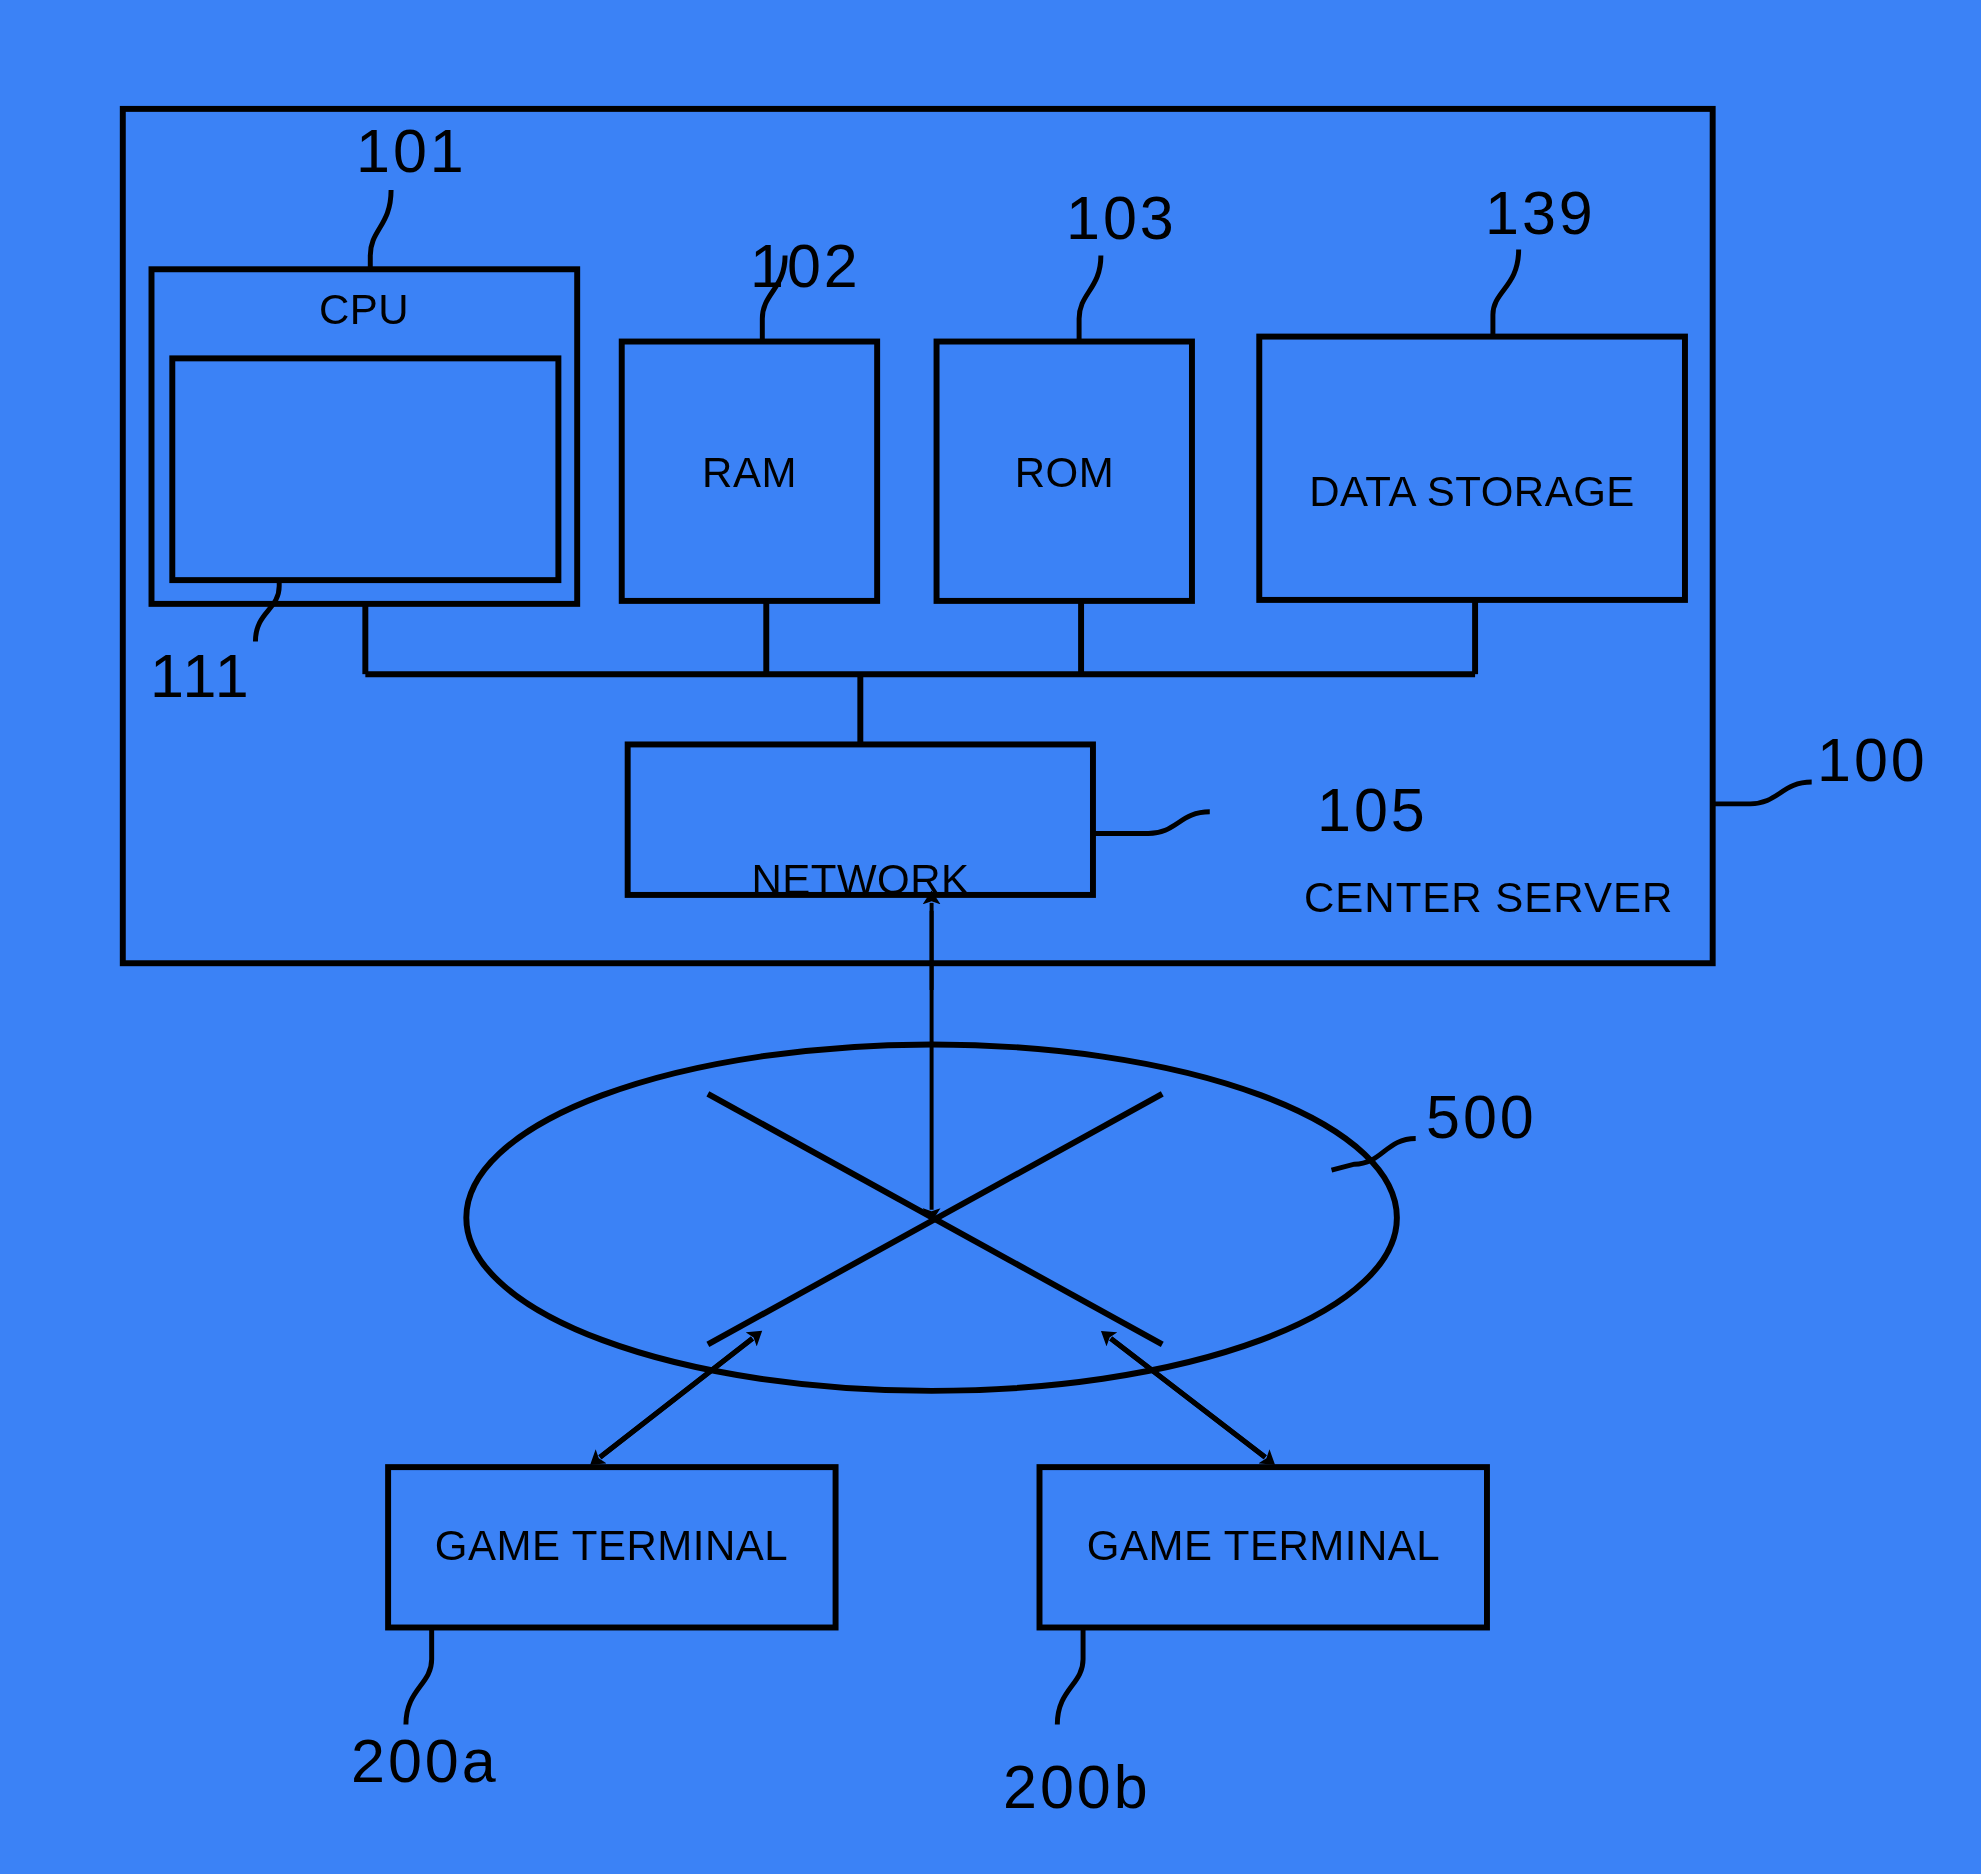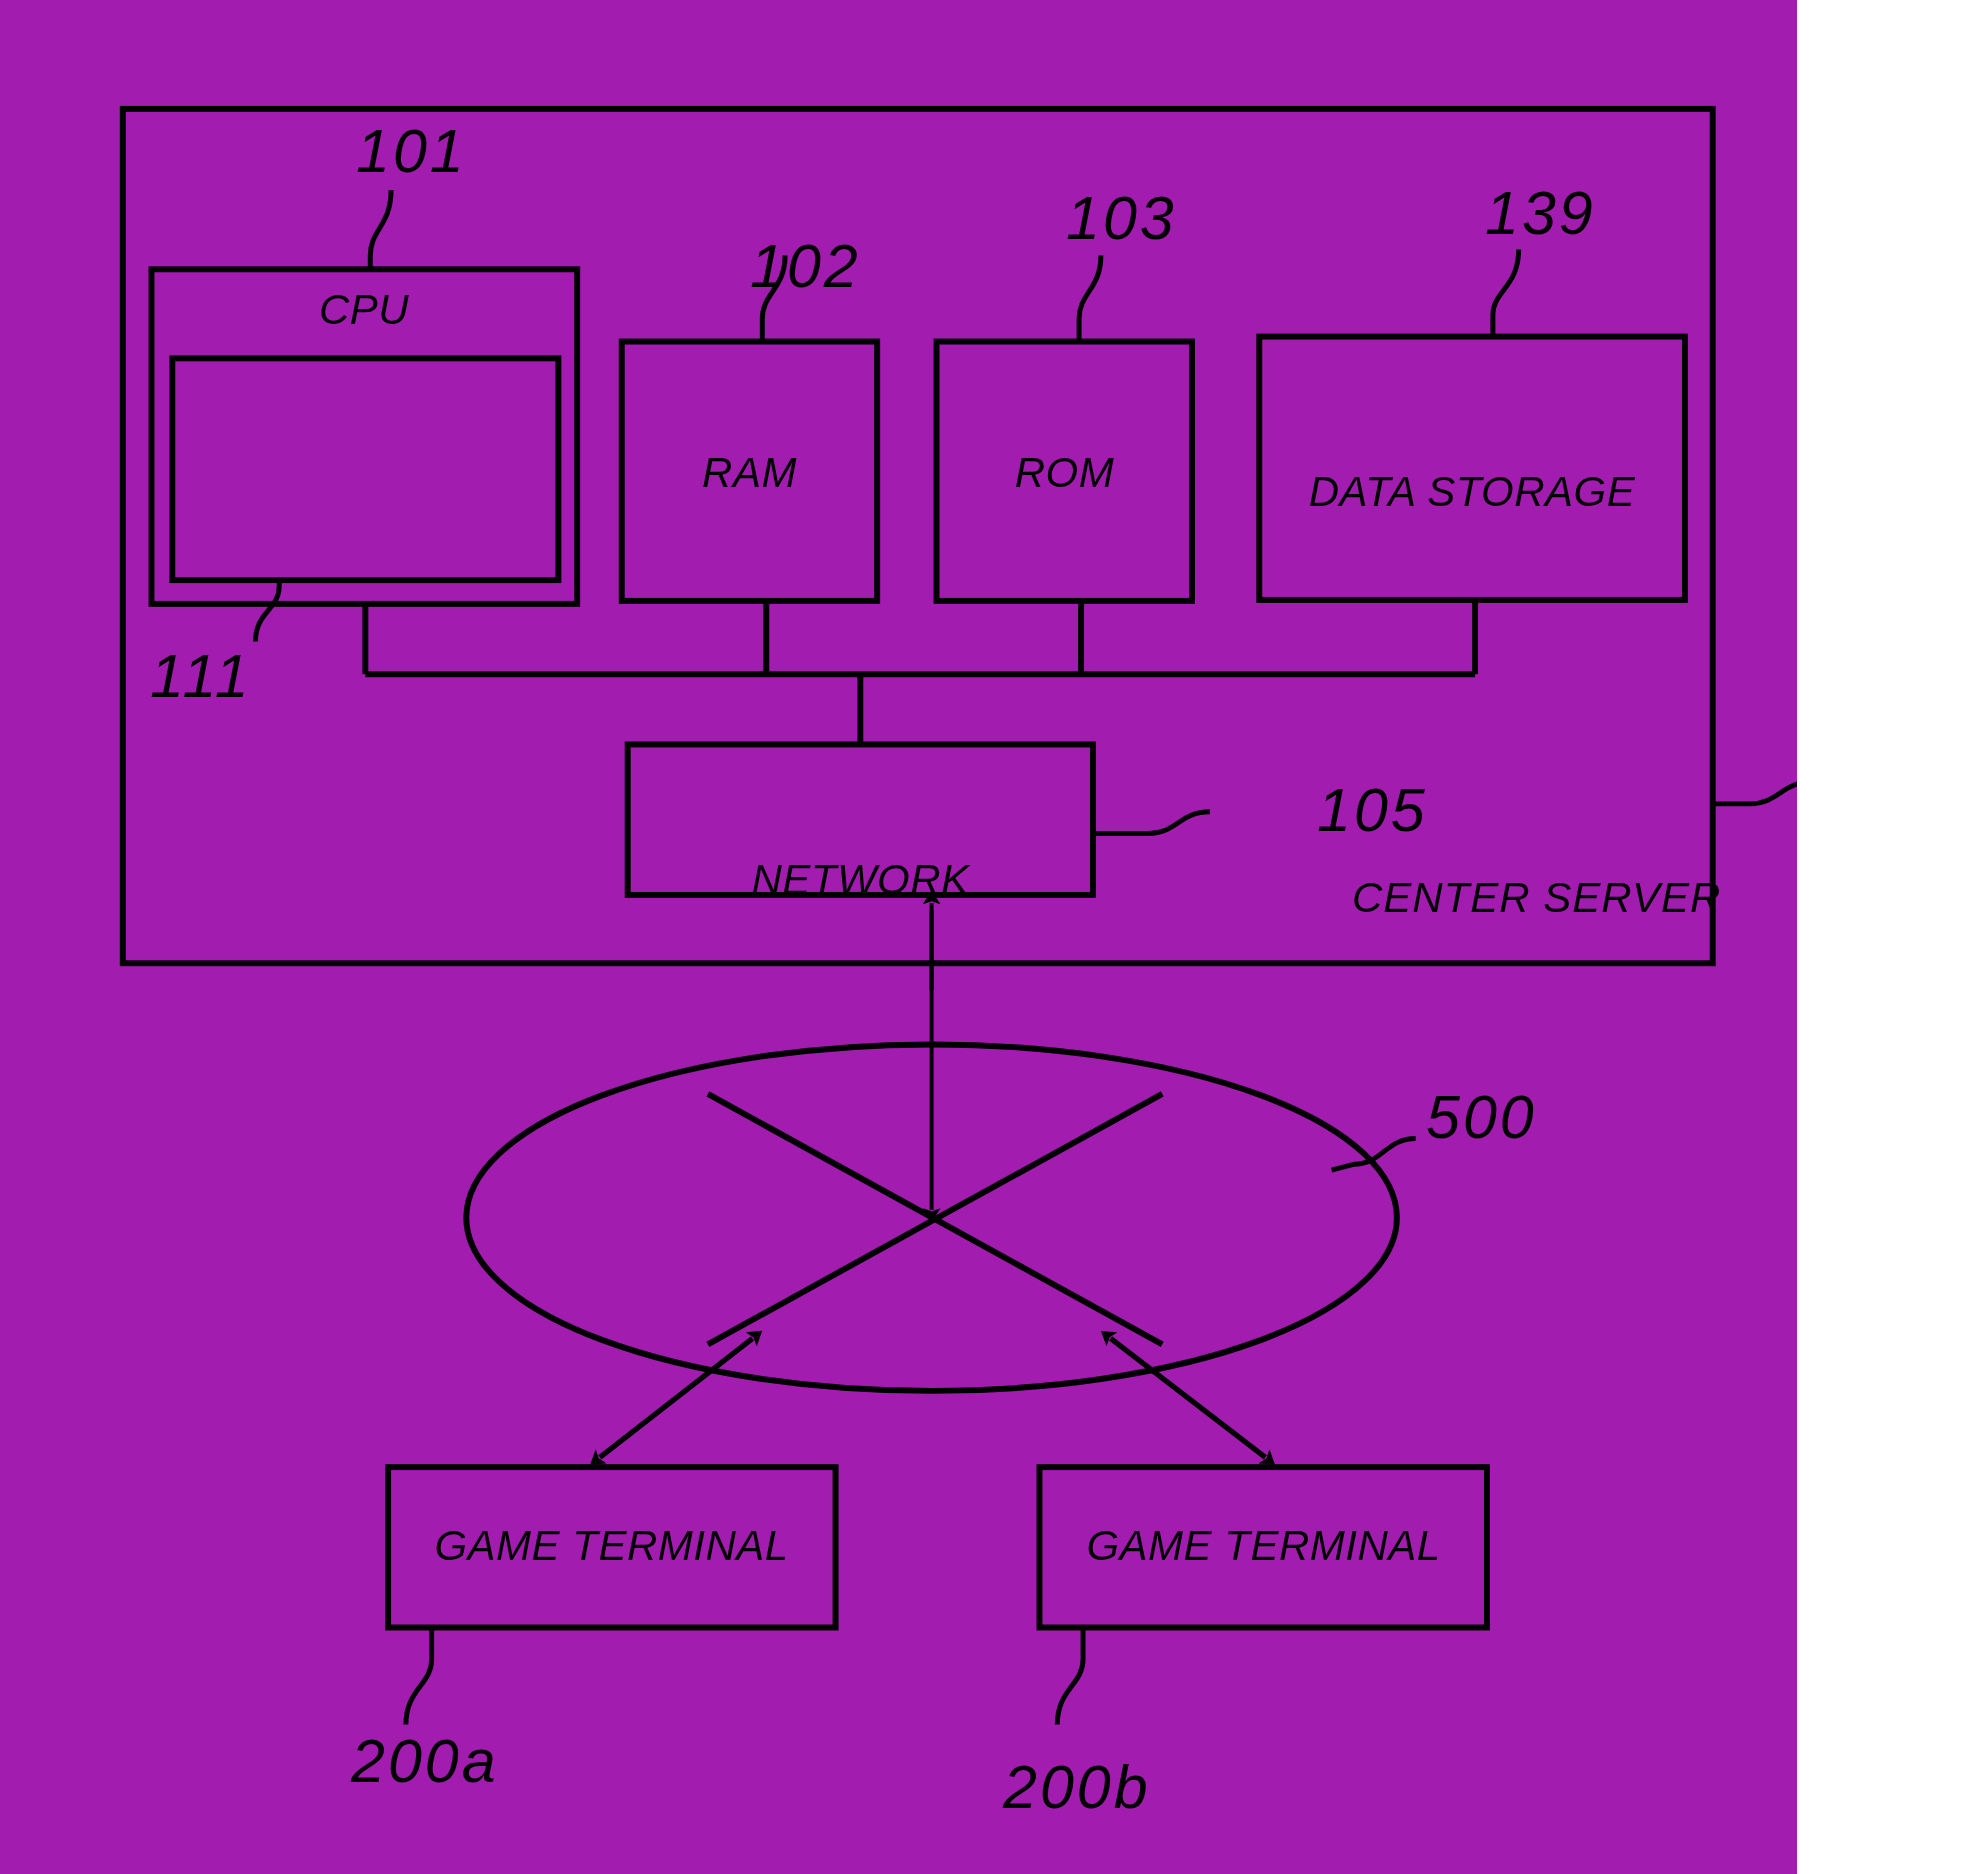--- a/index.html
+++ b/index.html
@@ -7,25 +7,24 @@
     margin: 0;
     padding: 0;
     background: #ffffff;
   }
   body {
     font-family: "Liberation Sans", sans-serif;
     color: #000000;
   }
   #figure-root {
     position: relative;
-    width: 1797px;
+    width: 1981px;
     height: 1874px;
-    background: #a21caf;
+    background: #3b82f6;
     overflow: hidden;
-    font-style: italic;
   }
   #figure-svg {
     position: absolute;
     left: 0;
     top: 0;
     width: 1981px;
     height: 1874px;
   }
   .lbl {
     position: absolute;
@@ -39,21 +38,20 @@
     text-align: center;
     font-size: 42px;
   }
   .ref-num {
     font-size: 61px;
     letter-spacing: 3px;
   }
   .center-title {
     font-size: 42px;
     letter-spacing: 1px;
-    margin-left: 48px;
   }
   .multi {
     text-align: center;
     font-size: 42px;
     line-height: 1.14;
   }
 </style>
 </head>
 <body>
 

